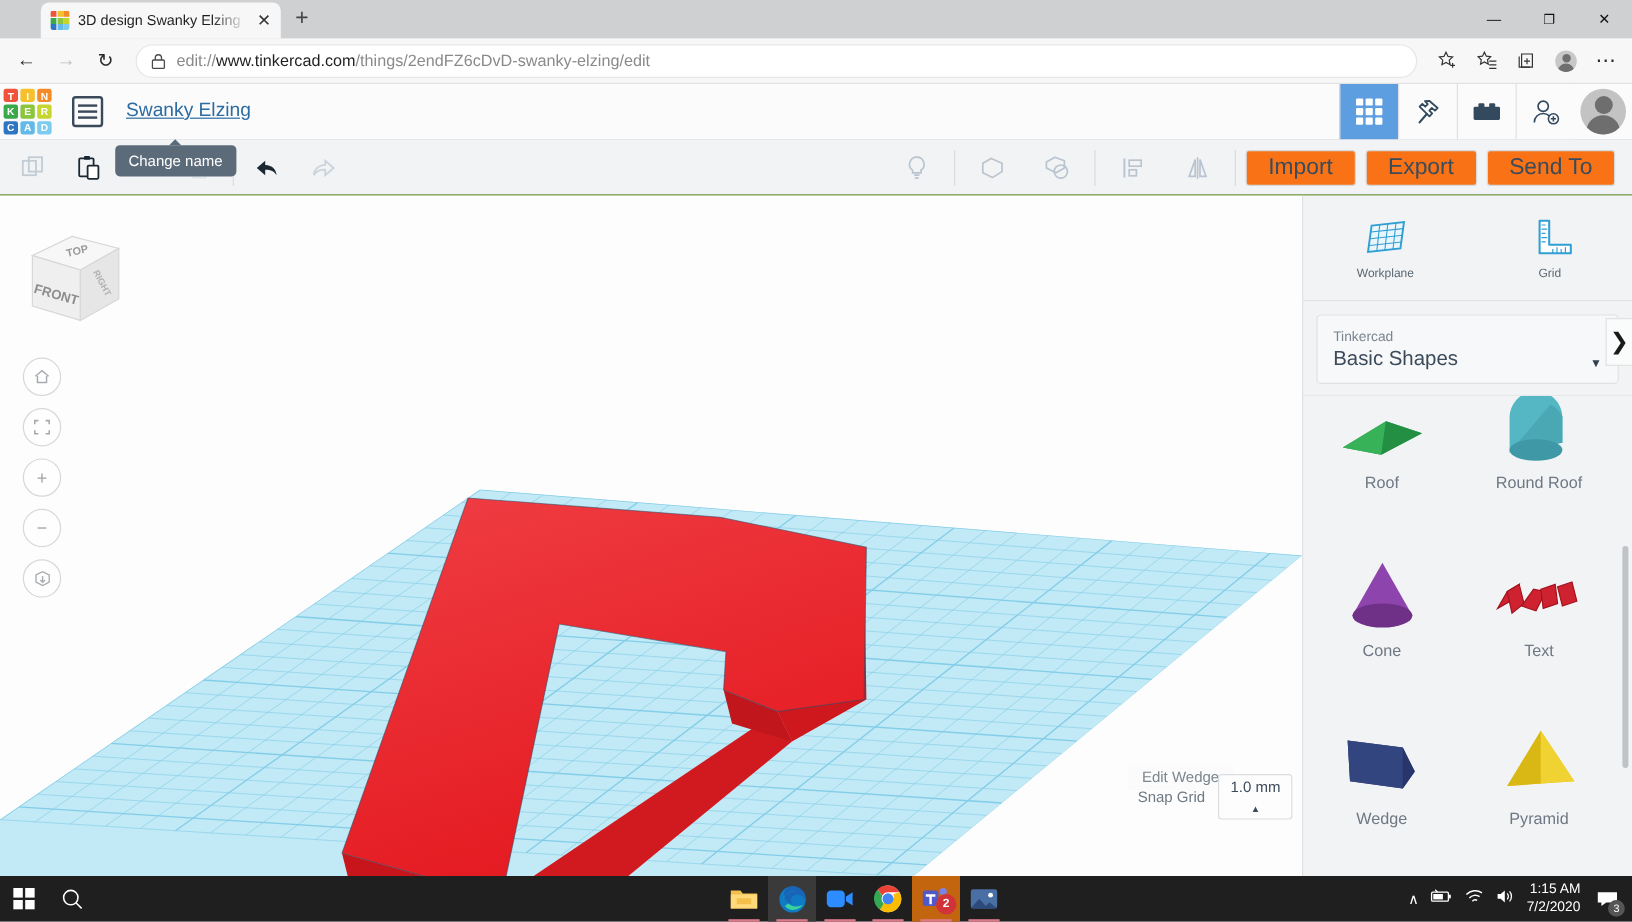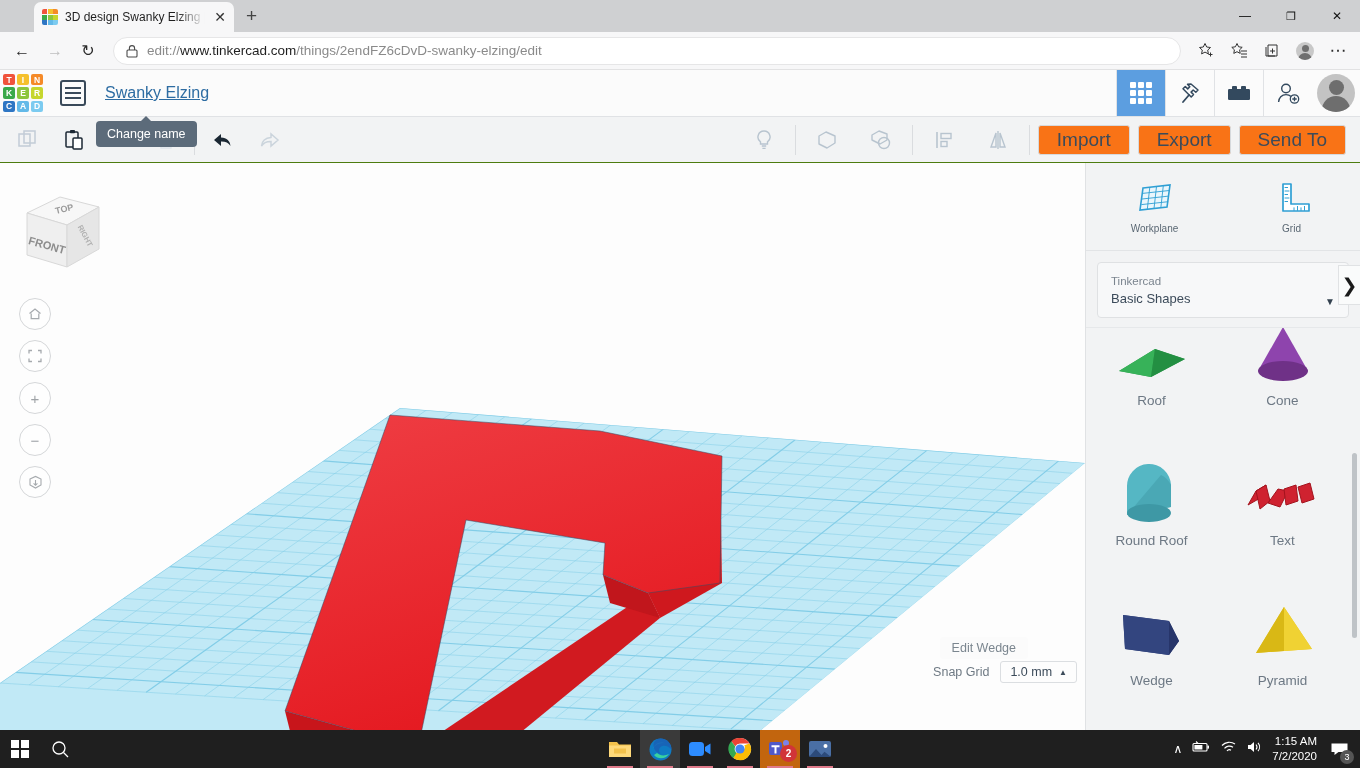--- a/index.html
+++ b/index.html
@@ -147,37 +147,37 @@
   }
 
   .editgrid {
     position: absolute; right: 57px; bottom: 72px; font-size: 12.5px; color: #7b868f;
     background: rgba(250,250,250,0.55); padding: 4px 12px; border-radius: 3px;
   }
   .snapbar { position: absolute; right: 8px; bottom: 48px; display: flex; align-items: center; gap: 11px; }
   .snaplbl { font-size: 12.5px; color: #6f7a84; }
   .snapval {
     background: rgba(252,252,252,0.82); border: 1px solid #dbdee1; border-radius: 3px;
-    font-size: 12.5px; color: #3c4b5a; padding: 3px 9px; display: flex; align-items: center; gap: 7px;
+    font-size: 12.5px; color: #3c4b5a; padding: 3px 9px; display: flex; align-items: center; gap: 7px; flex-direction: column;
   }
 
   
   .rpanel {
     position: absolute; right: 0; top: 163px; width: 275px; height: 568px;
     background: #f2f3f4; border-left: 1px solid #e0e2e4; display: flex; flex-direction: column;
   }
   .rp-tools { display: flex; height: 88px; border-bottom: 1px solid #e2e4e6; }
   .rp-tool { flex: 1; display: flex; flex-direction: column; align-items: center; justify-content: center; gap: 6px; }
   .rp-tool .lbl { font-size: 10px; color: #5a6773; }
   .rp-dd {
     margin: 11px 11px 0; background: #f7f8f9; border: 1px solid #dfe1e3; border-radius: 4px;
     padding: 8px 13px 10px; display: flex; justify-content: space-between; align-items: flex-end;
   }
   .rp-dd .cat { font-size: 11.5px; color: #7b858f; }
-  .rp-dd .name { font-size: 13px; color: #3c4b5a; margin-top: 1px; }
+  .rp-dd .name { font-size: 17px; color: #3c4b5a; margin-top: 1px; }
   .rp-dd .caret { font-size: 10px; color: #33414f; }
   .shapes {
     flex: 1; margin-top: 9px; position: relative; overflow: hidden;
     border-top: 1px solid #e6e8ea;
   }
   .shapes-inner {
     position: absolute; left: 0; top: -43px; width: 262px;
     display: grid; grid-template-columns: 1fr 1fr; row-gap: 0;
   }
   .shape-cell { height: 140px; display: flex; flex-direction: column; align-items: center; justify-content: center; gap: 4px; }
@@ -584,37 +584,37 @@
               <polygon points="8,52 44,30 74,40 40,58" fill="#2e9b4e"></polygon>
               <polygon points="8,52 44,30 40,58" fill="#37b259"></polygon>
               <polygon points="44,30 74,40 40,58" fill="#238f42"></polygon>
             </svg>
         </span>
         <span class="lbl">Roof</span>
       </div>
 
       <div class="shape-cell">
         <span class="art">
-          <svg width="82" height="70" viewBox="0 0 82 70">
-              <path d="M41,8 L66,52 A27,11 0 0 1 16,52 Z" fill="#8e44ad"></path>
-              <ellipse cx="41" cy="52" rx="25" ry="10" fill="#6f3187"></ellipse>
-            </svg>
-        </span>
-        <span class="lbl">Cone</span>
-      </div>
-
-      <div class="shape-cell">
-        <span class="art">
           <svg width="82" height="72" viewBox="0 0 82 72">
               <path d="M16,58 L16,30 A22,22 0 0 1 60,28 L60,50 Z" fill="#55b7c4"></path>
               <path d="M16,58 L60,50 L60,28 A22,22 0 0 0 50,18 Z" fill="#4aa8b5"></path>
               <ellipse cx="38" cy="56" rx="22" ry="9" fill="#3e98a5"></ellipse>
             </svg>
         </span>
         <span class="lbl">Round Roof</span>
+      </div>
+
+      <div class="shape-cell">
+        <span class="art">
+          <svg width="82" height="70" viewBox="0 0 82 70">
+              <path d="M41,8 L66,52 A27,11 0 0 1 16,52 Z" fill="#8e44ad"></path>
+              <ellipse cx="41" cy="52" rx="25" ry="10" fill="#6f3187"></ellipse>
+            </svg>
+        </span>
+        <span class="lbl">Cone</span>
       </div>
 
       <div class="shape-cell">
         <span class="art">
           <svg width="86" height="70" viewBox="0 0 86 70">
             <g fill="#cf2230" stroke="#a3121d" stroke-width="1">
               <polygon points="8,46 22,38 26,26 16,32"></polygon>
                 <polygon points="16,32 26,26 30,42 20,50"></polygon>
               <polygon points="28,44 38,30 48,32 40,48"></polygon>
                 <polygon points="44,30 56,26 58,42 46,46"></polygon>

